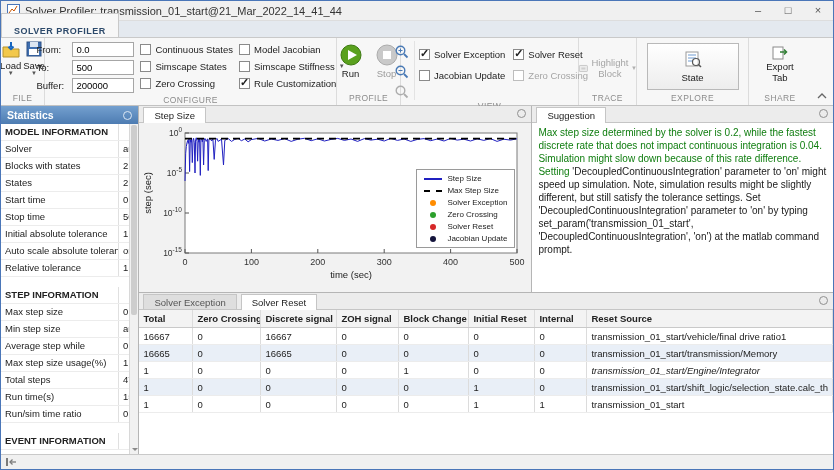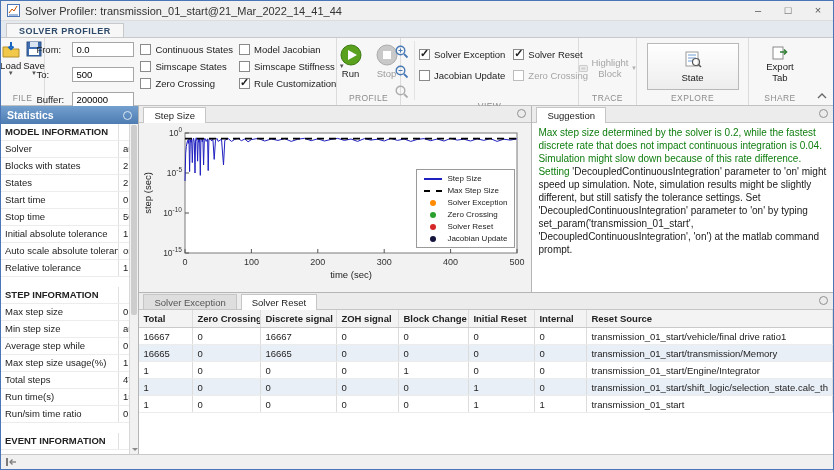--- a/index.html
+++ b/index.html
@@ -7,32 +7,32 @@
   .window{position:relative;width:834px;height:470px;background:#f2f2f2;border:1px solid #4a76b8;
     font-family:"Liberation Sans",sans-serif;font-size:11px;color:#222;overflow:hidden;}
   
   .titlebar{height:20px;background:#f0f0f0;border-bottom:1px solid #dddddd;display:flex;align-items:center;}
   .tb-icon{margin:0 5px 0 6px;display:flex;}
   .tb-title{flex:1;font-size:11px;color:#333;white-space:nowrap;overflow:hidden;}
   .tb-controls{display:flex;height:100%;}
   .tb-btn{width:30px;text-align:center;line-height:19px;color:#555;font-size:11px;cursor:default;}
   
   .tabstrip{height:17px;background:#e4e9ef;border-bottom:1px solid #c9c9c9;display:flex;align-items:flex-end;}
-  .rtab{margin-left:5px;padding:2px 12px 1px;background:#f7f7f7;border:1px solid #c9c9c9;border-bottom:none;
+  .rtab{padding:12px 12px 1px;background:#f7f7f7;border:1px solid #c9c9c9;border-bottom:none;
     font-size:9px;font-weight:bold;letter-spacing:.5px;color:#2d4a6b;}
   
   .ribbon{height:68px;background:#f7f7f7;border-bottom:1px solid #c2c2c2;display:flex;position:relative;}
   .rsec{border-right:1px solid #dcdcdc;display:flex;flex-direction:column;padding:3px 2px 1px;}
   .rcontent{flex:1;display:flex;justify-content:center;}
   .rsec-label{text-align:center;font-size:8.5px;color:#8c8c8c;letter-spacing:.4px;padding:1px 0;}
   .vbtn{display:flex;flex-direction:column;align-items:center;width:26px;margin:0 1px;cursor:default;}
   .vbtn .vlabel{font-size:9.5px;margin-top:2px;}
   .caret{font-size:6px;color:#555;line-height:5px;}
   .cfg-grid{display:flex;gap:6px;padding:1px 2px;}
-  .fieldcol{display:flex;flex-direction:column;gap:10px;}
+  .fieldcol{display:flex;flex-direction:column;gap:3px;}
   .fieldrow{display:flex;align-items:center;gap:3px;}
   .flabel{width:33px;font-size:9.5px;text-align:left;}
   .finput{width:62px;height:15px;border:1px solid #a6a6a6;background:#fff;font-size:9.5px;
     font-family:"Liberation Sans",sans-serif;padding:0 3px;}
   .cbcol{display:flex;flex-direction:column;gap:6px;padding-top:2px;}
   .cbrow{display:flex;align-items:center;gap:4px;white-space:nowrap;cursor:default;}
   .cb{width:11px;height:11px;border:1px solid #8a8a8a;background:#fff;position:relative;flex:none;}
   .cb .mark{position:absolute;left:0px;top:-3px;font-size:11px;font-weight:bold;color:#222;}
   .cbl{font-size:9.5px;}
   .disabled .cbl{color:#a5a5a5;}
@@ -537,21 +537,21 @@
               <div class="rcell" style="flex: 1 1 0%;">transmission_01_start/transmission/Memory</div>
             </div>
             <div class="rrow">
               <div class="rcell" style="width: 54px;">1</div>
               <div class="rcell" style="width: 68px;">0</div>
               <div class="rcell" style="width: 76px;">0</div>
               <div class="rcell" style="width: 62px;">0</div>
               <div class="rcell" style="width: 70px;">1</div>
               <div class="rcell" style="width: 66px;">0</div>
               <div class="rcell" style="width: 52px;">0</div>
-              <div class="rcell" style="flex: 1 1 0%;">transmission_01_start/Engine/Integrator</div>
+              <div class="rcell" style="flex: 1 1 0%; font-style: italic;">transmission_01_start/Engine/Integrator</div>
             </div>
             <div class="rrow alt">
               <div class="rcell" style="width: 54px;">1</div>
               <div class="rcell" style="width: 68px;">0</div>
               <div class="rcell" style="width: 76px;">0</div>
               <div class="rcell" style="width: 62px;">0</div>
               <div class="rcell" style="width: 70px;">0</div>
               <div class="rcell" style="width: 66px;">1</div>
               <div class="rcell" style="width: 52px;">0</div>
               <div class="rcell" style="flex: 1 1 0%;">transmission_01_start/shift_logic/selection_state.calc_th</div>

